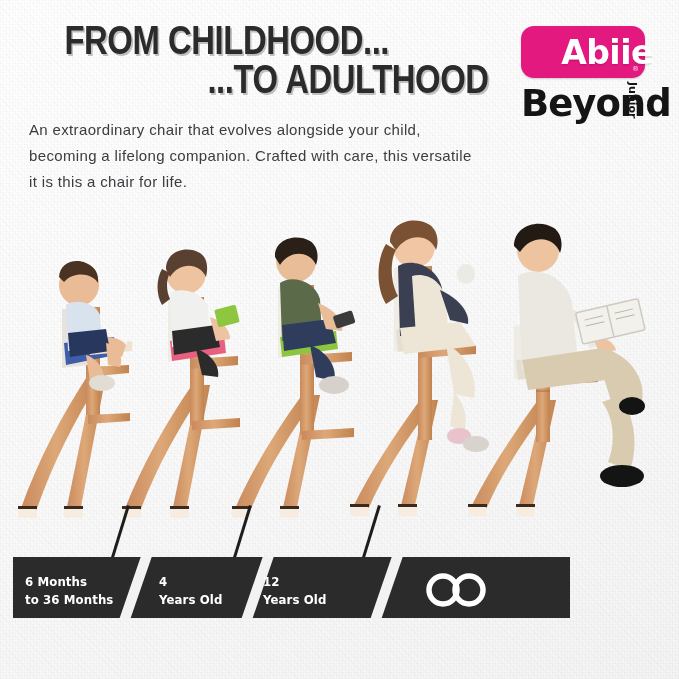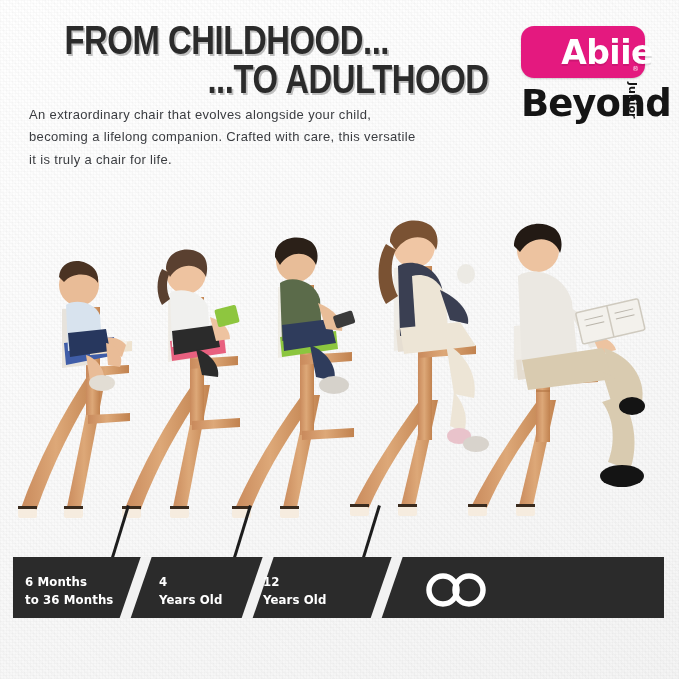--- a/index.html
+++ b/index.html
@@ -31,22 +31,22 @@
     line-height:0.92;
     text-shadow:2px 2px 0 rgba(120,120,120,0.45);
     transform:scaleX(0.82);
     white-space:nowrap;
   }
   #hl1{font-size:40px;transform-origin:left center;padding-left:31px;}
   #hl2{font-size:40px;transform-origin:right center;text-align:right;padding-right:3px;margin-top:2px;}
 
   
   #paragraph{
-    position:absolute;left:29px;top:104px;width:462px;
-    font-size:13px;line-height:1.72;color:#3a3c40;
+    position:absolute;left:29px;top:117px;width:462px;
+    font-size:15px;line-height:1.72;color:#3a3c40;
     letter-spacing:0.35px;
     font-family:"Liberation Sans", sans-serif;
   }
   #paragraph div{white-space:nowrap;}
 
   
   #logo{position:absolute;left:513px;top:26px;width:150px;height:100px;}
   #logo-badge{
     position:absolute;left:8px;top:0;width:124px;height:52px;
     background:#e4197f;border-radius:13px;
@@ -78,21 +78,21 @@
 
   
   #scene{position:absolute;left:0;top:215px;width:679px;height:310px;}
   .chairfig{position:absolute;bottom:0;}
 
   
   .connector{position:absolute;background:#1d1d1d;transform-origin:top left;}
 
   
   #timeline{
-    position:absolute;left:13px;top:557px;width:651px;height:61px;
+    position:absolute;left:13px;top:557px;width:557px;height:61px;
     background:#2b2b2b;overflow:hidden;
   }
   .tl-slash{
     position:absolute;top:-12px;width:11px;height:86px;
     background:#f2f2f2;transform:skewX(-19deg);
   }
   .tl-label{
     position:absolute;color:#ffffff;
     font-family:"DejaVu Sans", sans-serif;font-weight:700;
     font-size:12.5px;line-height:1.42;letter-spacing:0.1px;
@@ -107,21 +107,21 @@
 <div id="stage">
 
   <div id="headline">
     <div class="hl-line" id="hl1">FROM CHILDHOOD...</div>
     <div class="hl-line" id="hl2">...TO ADULTHOOD</div>
   </div>
 
   <div id="paragraph">
     <div>An extraordinary chair that evolves alongside your child,</div>
     <div>becoming a lifelong companion. Crafted with care, this versatile</div>
-    <div>it is truly a chair for life.</div>
+    <div>it is this a chair for life.</div>
   </div>
 
   <div id="logo">
     <div id="logo-badge">
       <div id="logo-badge-text">Abiie</div>
       <div id="logo-reg">®</div>
     </div>
     <div id="logo-beyond">Beyond</div>
     <div id="logo-junior">Junior</div>
   </div>

